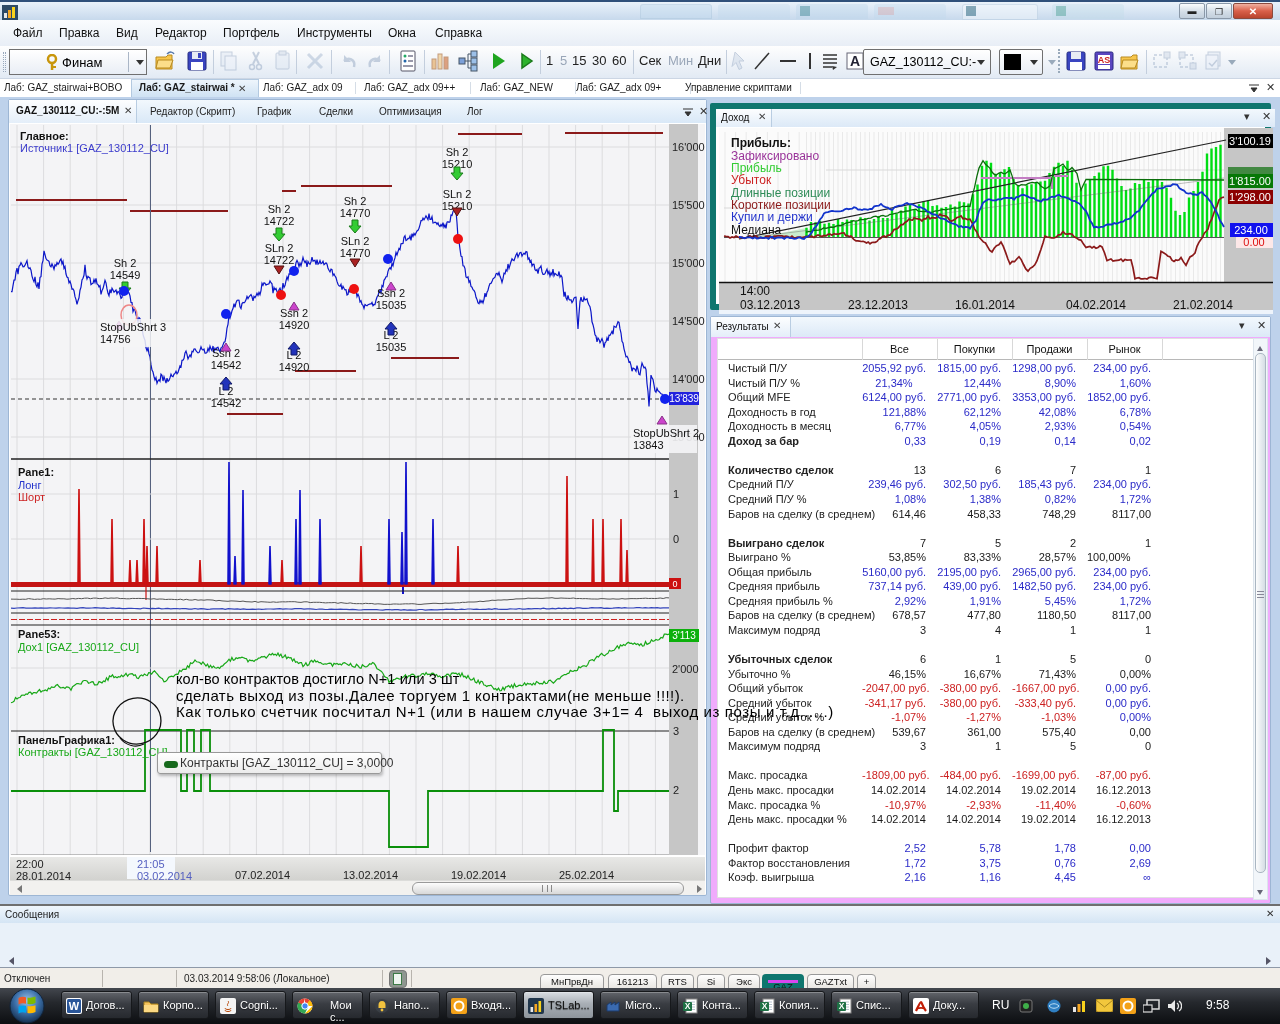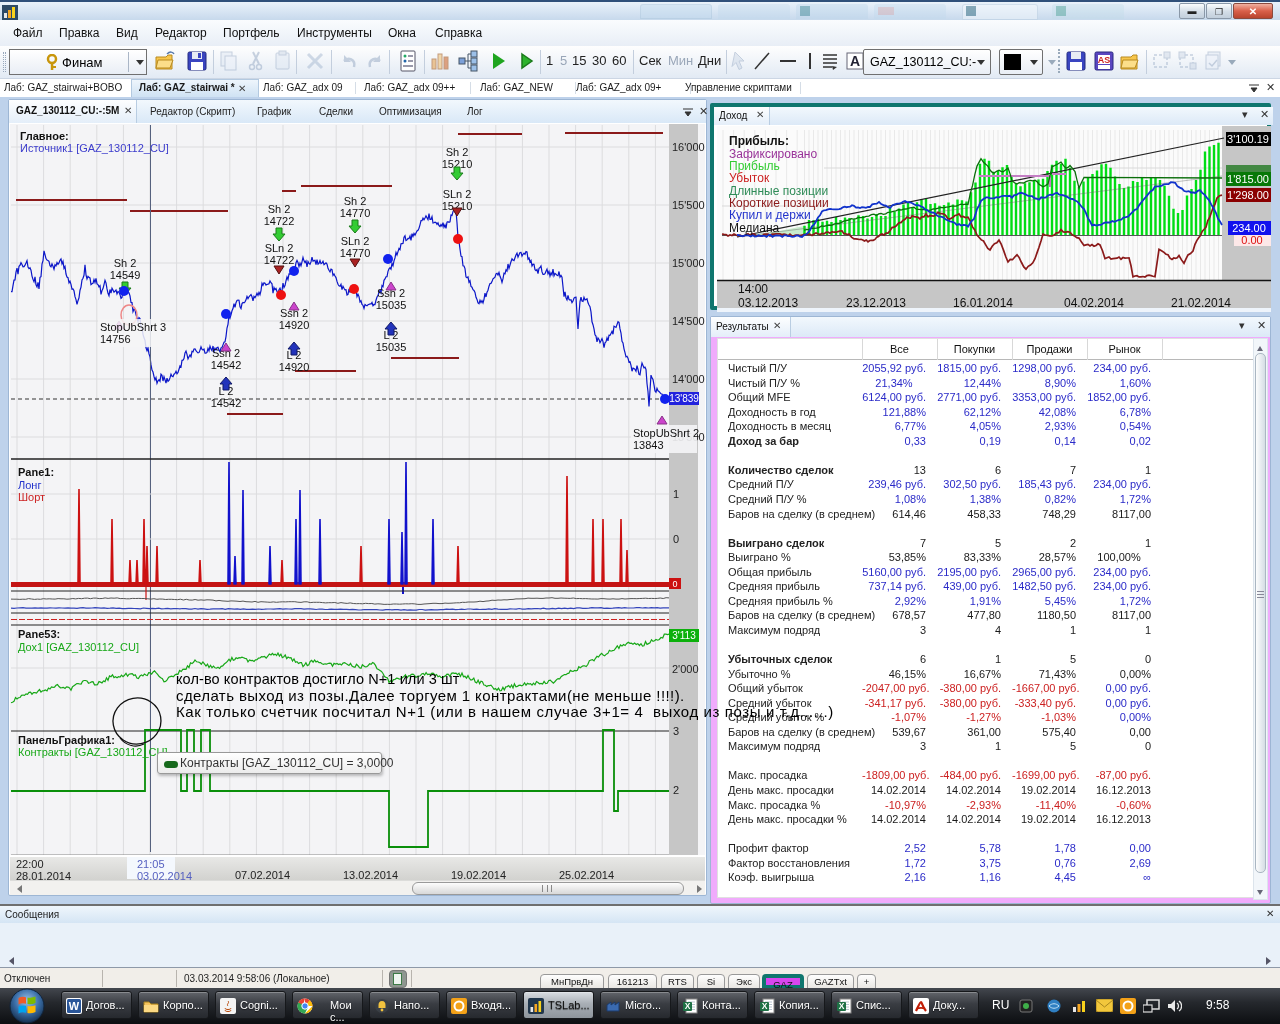--- a/index.html
+++ b/index.html
@@ -351,21 +351,21 @@
 <div class="ab" style="left:441px;top:12px;font-size:11px;color:#222">19.02.2014</div>
 <div class="ab" style="left:549px;top:12px;font-size:11px;color:#222">25.02.2014</div>
 </div>
 <div class="ab" style="left:1px;top:780px;width:695px;height:15px;background:#f2f1ef;border-top:1px solid #dcdcda">
 <div class="ab" style="left:3px;top:4px;width:0;height:0;border:4px solid transparent;border-right:5px solid #777"></div>
 <div class="ab" style="left:687px;top:4px;width:0;height:0;border:4px solid transparent;border-left:5px solid #777"></div>
 <div class="ab" style="left:402px;top:1px;width:272px;height:13px;background:linear-gradient(#fdfdfd,#d8d8d8);border:1px solid #9a9a9a;border-radius:6px"></div>
 <div class="ab" style="left:532px;top:4px;width:10px;height:7px;border-left:1px solid #888;border-right:1px solid #888;background:linear-gradient(90deg,transparent 4px,#888 4px,#888 5px,transparent 5px)"></div>
 </div>
 </div>
-<div class="ab" style="left:710px;top:6px;width:561px;height:207px;background:#fff;border:4px solid #0f766e;border-radius:2px">
+<div class="ab" style="left:710px;top:6px;width:561px;height:207px;background:#fff;border:6px solid #0f766e;border-radius:2px">
 <div class="ab" style="left:0;top:0;width:559px;height:18px;background:linear-gradient(#f2f8fd,#dce9f7)">
 <div class="ab" style="left:0;top:0;width:56px;height:18px;background:linear-gradient(#fdfeff,#e4eef9);border-right:1px solid #b9cde2"></div>
 <div class="ab" style="left:5px;top:3px;font-size:10px;color:#111">Доход</div>
 <div class="ab" style="left:42px;top:2px;font-size:10px;color:#444">✕</div>
 <div class="ab" style="left:528px;top:1px;font-size:11px;color:#333">▾</div>
 <div class="ab" style="left:546px;top:1px;font-size:11px;color:#333">✕</div>
 </div>
 <svg class="ab" style="left:3px;top:19px" width="554" height="186" viewBox="713 122 554 186">
 <rect x="713" y="122" width="554" height="186" fill="#fbfbfb"></rect>
 <rect x="1218" y="122" width="49" height="155" fill="#c6c6c6"></rect>
@@ -481,21 +481,21 @@
 <div class="ab" style="left:369px;top:168.5px;width:64px;text-align:right;font-size:11px;color:#1a1a1a;white-space:nowrap">8117,00</div>
 <div class="ab" style="left:10px;top:197.6px;font-size:11px;font-weight:bold;color:#222;white-space:nowrap">Выиграно сделок</div>
 <div class="ab" style="left:144px;top:197.6px;width:64px;text-align:right;font-size:11px;color:#1a1a1a;white-space:nowrap">7</div>
 <div class="ab" style="left:219px;top:197.6px;width:64px;text-align:right;font-size:11px;color:#1a1a1a;white-space:nowrap">5</div>
 <div class="ab" style="left:294px;top:197.6px;width:64px;text-align:right;font-size:11px;color:#1a1a1a;white-space:nowrap">2</div>
 <div class="ab" style="left:369px;top:197.6px;width:64px;text-align:right;font-size:11px;color:#1a1a1a;white-space:nowrap">1</div>
 <div class="ab" style="left:10px;top:212.2px;font-size:11px;font-weight:normal;color:#222;white-space:nowrap">Выиграно %</div>
 <div class="ab" style="left:144px;top:212.2px;width:64px;text-align:right;font-size:11px;color:#1a1a1a;white-space:nowrap">53,85%</div>
 <div class="ab" style="left:219px;top:212.2px;width:64px;text-align:right;font-size:11px;color:#1a1a1a;white-space:nowrap">83,33%</div>
 <div class="ab" style="left:294px;top:212.2px;width:64px;text-align:right;font-size:11px;color:#1a1a1a;white-space:nowrap">28,57%</div>
-<div class="ab" style="left:369px;top:212.2px;width:64px;text-align:center;font-size:11px;color:#1a1a1a;white-space:nowrap">100,00%</div>
+<div class="ab" style="left:369px;top:212.2px;width:64px;text-align:left;font-size:11px;color:#1a1a1a;white-space:nowrap">100,00%</div>
 <div class="ab" style="left:10px;top:226.7px;font-size:11px;font-weight:normal;color:#222;white-space:nowrap">Общая прибыль</div>
 <div class="ab" style="left:144px;top:226.7px;width:64px;text-align:right;font-size:11px;color:#2a2ac8;white-space:nowrap">5160,00 руб.</div>
 <div class="ab" style="left:219px;top:226.7px;width:64px;text-align:right;font-size:11px;color:#2a2ac8;white-space:nowrap">2195,00 руб.</div>
 <div class="ab" style="left:294px;top:226.7px;width:64px;text-align:right;font-size:11px;color:#2a2ac8;white-space:nowrap">2965,00 руб.</div>
 <div class="ab" style="left:369px;top:226.7px;width:64px;text-align:right;font-size:11px;color:#2a2ac8;white-space:nowrap">234,00 руб.</div>
 <div class="ab" style="left:10px;top:241.3px;font-size:11px;font-weight:normal;color:#222;white-space:nowrap">Средняя прибыль</div>
 <div class="ab" style="left:144px;top:241.3px;width:64px;text-align:right;font-size:11px;color:#2a2ac8;white-space:nowrap">737,14 руб.</div>
 <div class="ab" style="left:219px;top:241.3px;width:64px;text-align:right;font-size:11px;color:#2a2ac8;white-space:nowrap">439,00 руб.</div>
 <div class="ab" style="left:294px;top:241.3px;width:64px;text-align:right;font-size:11px;color:#2a2ac8;white-space:nowrap">1482,50 руб.</div>
 <div class="ab" style="left:369px;top:241.3px;width:64px;text-align:right;font-size:11px;color:#2a2ac8;white-space:nowrap">234,00 руб.</div>
@@ -614,21 +614,21 @@
 <div class="ab" style="left:389px;top:2px;width:18px;height:18px;background:#8e9790;border:1px solid #777;border-radius:4px">
       <div class="ab" style="left:3px;top:2px;width:9px;height:12px;background:#eef4f0;border:1px solid #3c7a46"></div>
     </div>
 <div class="ab" style="left:411px;top:2px;width:1px;height:17px;background:#b8b4ae"></div>
 
 <div class="ab" style="left:540px;top:6px;width:64px;height:15px;background:linear-gradient(#fefefe,#e9e7e3);border:1px solid #999;border-radius:4px 4px 0 0;text-align:center;font-size:9.5px;line-height:14px;color:#111">МнПрвДн</div>
 <div class="ab" style="left:608px;top:6px;width:49px;height:15px;background:linear-gradient(#fefefe,#e9e7e3);border:1px solid #999;border-radius:4px 4px 0 0;text-align:center;font-size:9.5px;line-height:14px;color:#111">161213</div>
 <div class="ab" style="left:661px;top:6px;width:33px;height:15px;background:linear-gradient(#fefefe,#e9e7e3);border:1px solid #999;border-radius:4px 4px 0 0;text-align:center;font-size:9.5px;line-height:14px;color:#111">RTS</div>
 <div class="ab" style="left:697px;top:6px;width:28px;height:15px;background:linear-gradient(#fefefe,#e9e7e3);border:1px solid #999;border-radius:4px 4px 0 0;text-align:center;font-size:9.5px;line-height:14px;color:#111">Si</div>
 <div class="ab" style="left:728px;top:6px;width:32px;height:15px;background:linear-gradient(#fefefe,#e9e7e3);border:1px solid #999;border-radius:4px 4px 0 0;text-align:center;font-size:9.5px;line-height:14px;color:#111">Экс</div>
-<div class="ab" style="left:762px;top:6px;width:42px;height:15px;background:#d946ef;border:4px solid #0f766e;border-radius:4px 4px 0 0;text-align:center;font-size:9.5px;line-height:14px;color:#111">GAZ</div>
+<div class="ab" style="left:762px;top:6px;width:42px;height:15px;background:#d946ef;border:6px solid #0f766e;border-radius:4px 4px 0 0;text-align:center;font-size:9.5px;line-height:14px;color:#111">GAZ</div>
 <div class="ab" style="left:807px;top:6px;width:47px;height:15px;background:linear-gradient(#fefefe,#e9e7e3);border:1px solid #999;border-radius:4px 4px 0 0;text-align:center;font-size:9.5px;line-height:14px;color:#111">GAZTxt</div>
 <div class="ab" style="left:857px;top:6px;width:19px;height:15px;background:linear-gradient(#fefefe,#e9e7e3);border:1px solid #999;border-radius:4px 4px 0 0;text-align:center;font-size:9.5px;line-height:14px;color:#111">+</div>
 </div>
 <div class="ab" style="left:0;top:988px;width:1280px;height:36px;background:linear-gradient(#43474e,#25282d 40%,#0c0e11)">
 <svg class="ab" style="left:8px;top:0px" width="38" height="36" viewBox="0 0 38 36">
       <defs>
         <radialGradient id="orb" cx="50%" cy="35%" r="65%">
           <stop offset="0%" stop-color="#9cc4ea"></stop>
           <stop offset="55%" stop-color="#3a6ea8"></stop>
           <stop offset="100%" stop-color="#16304e"></stop>

